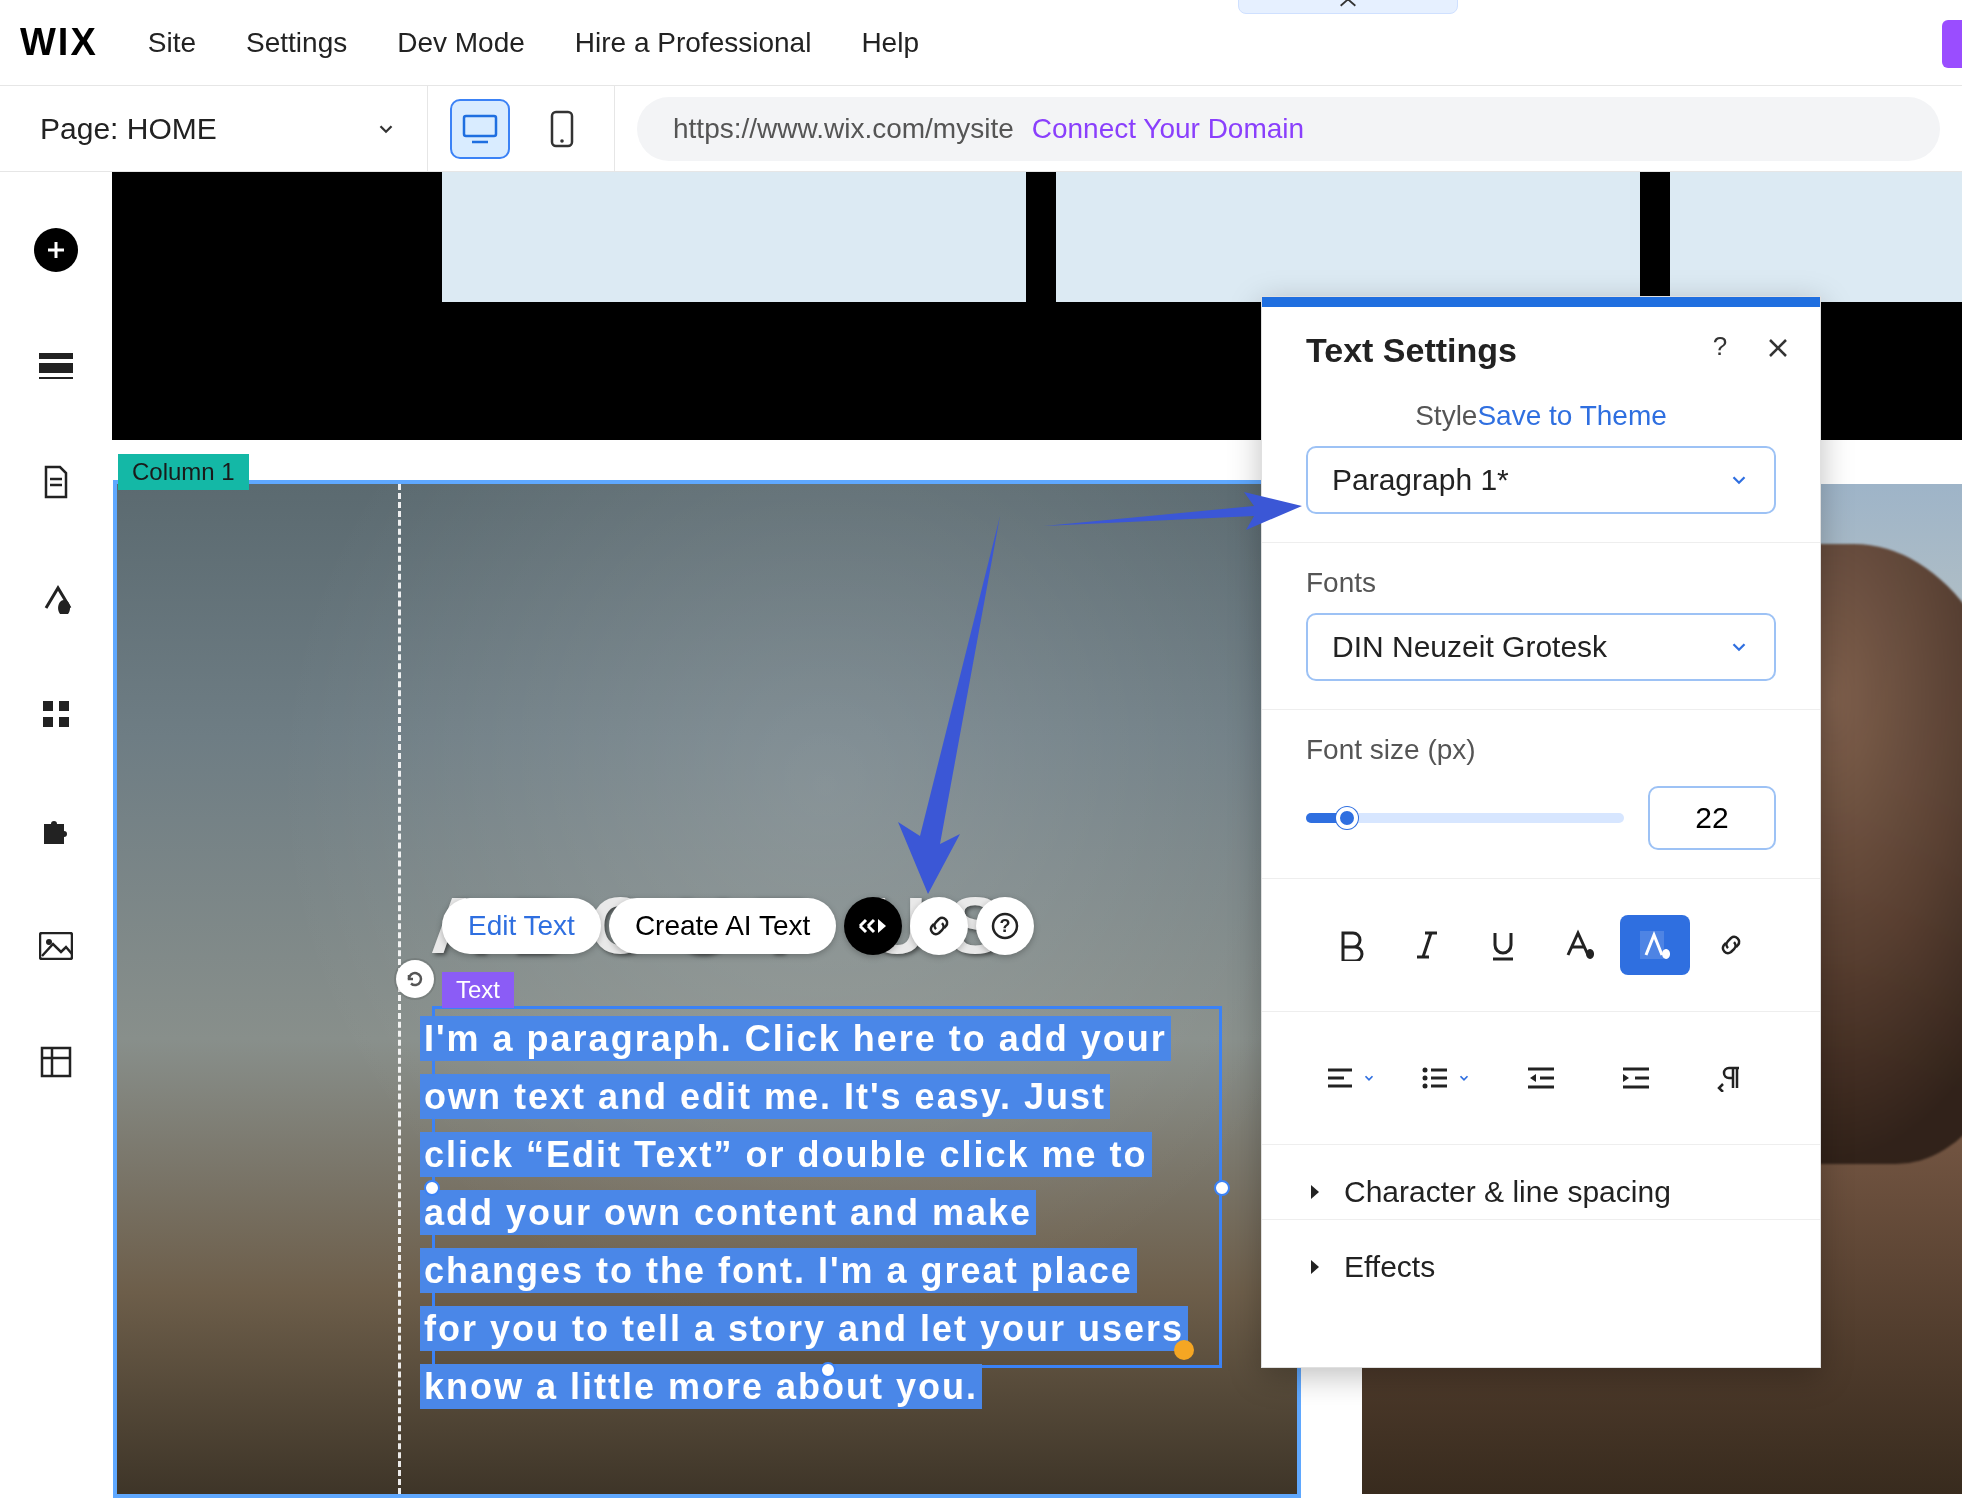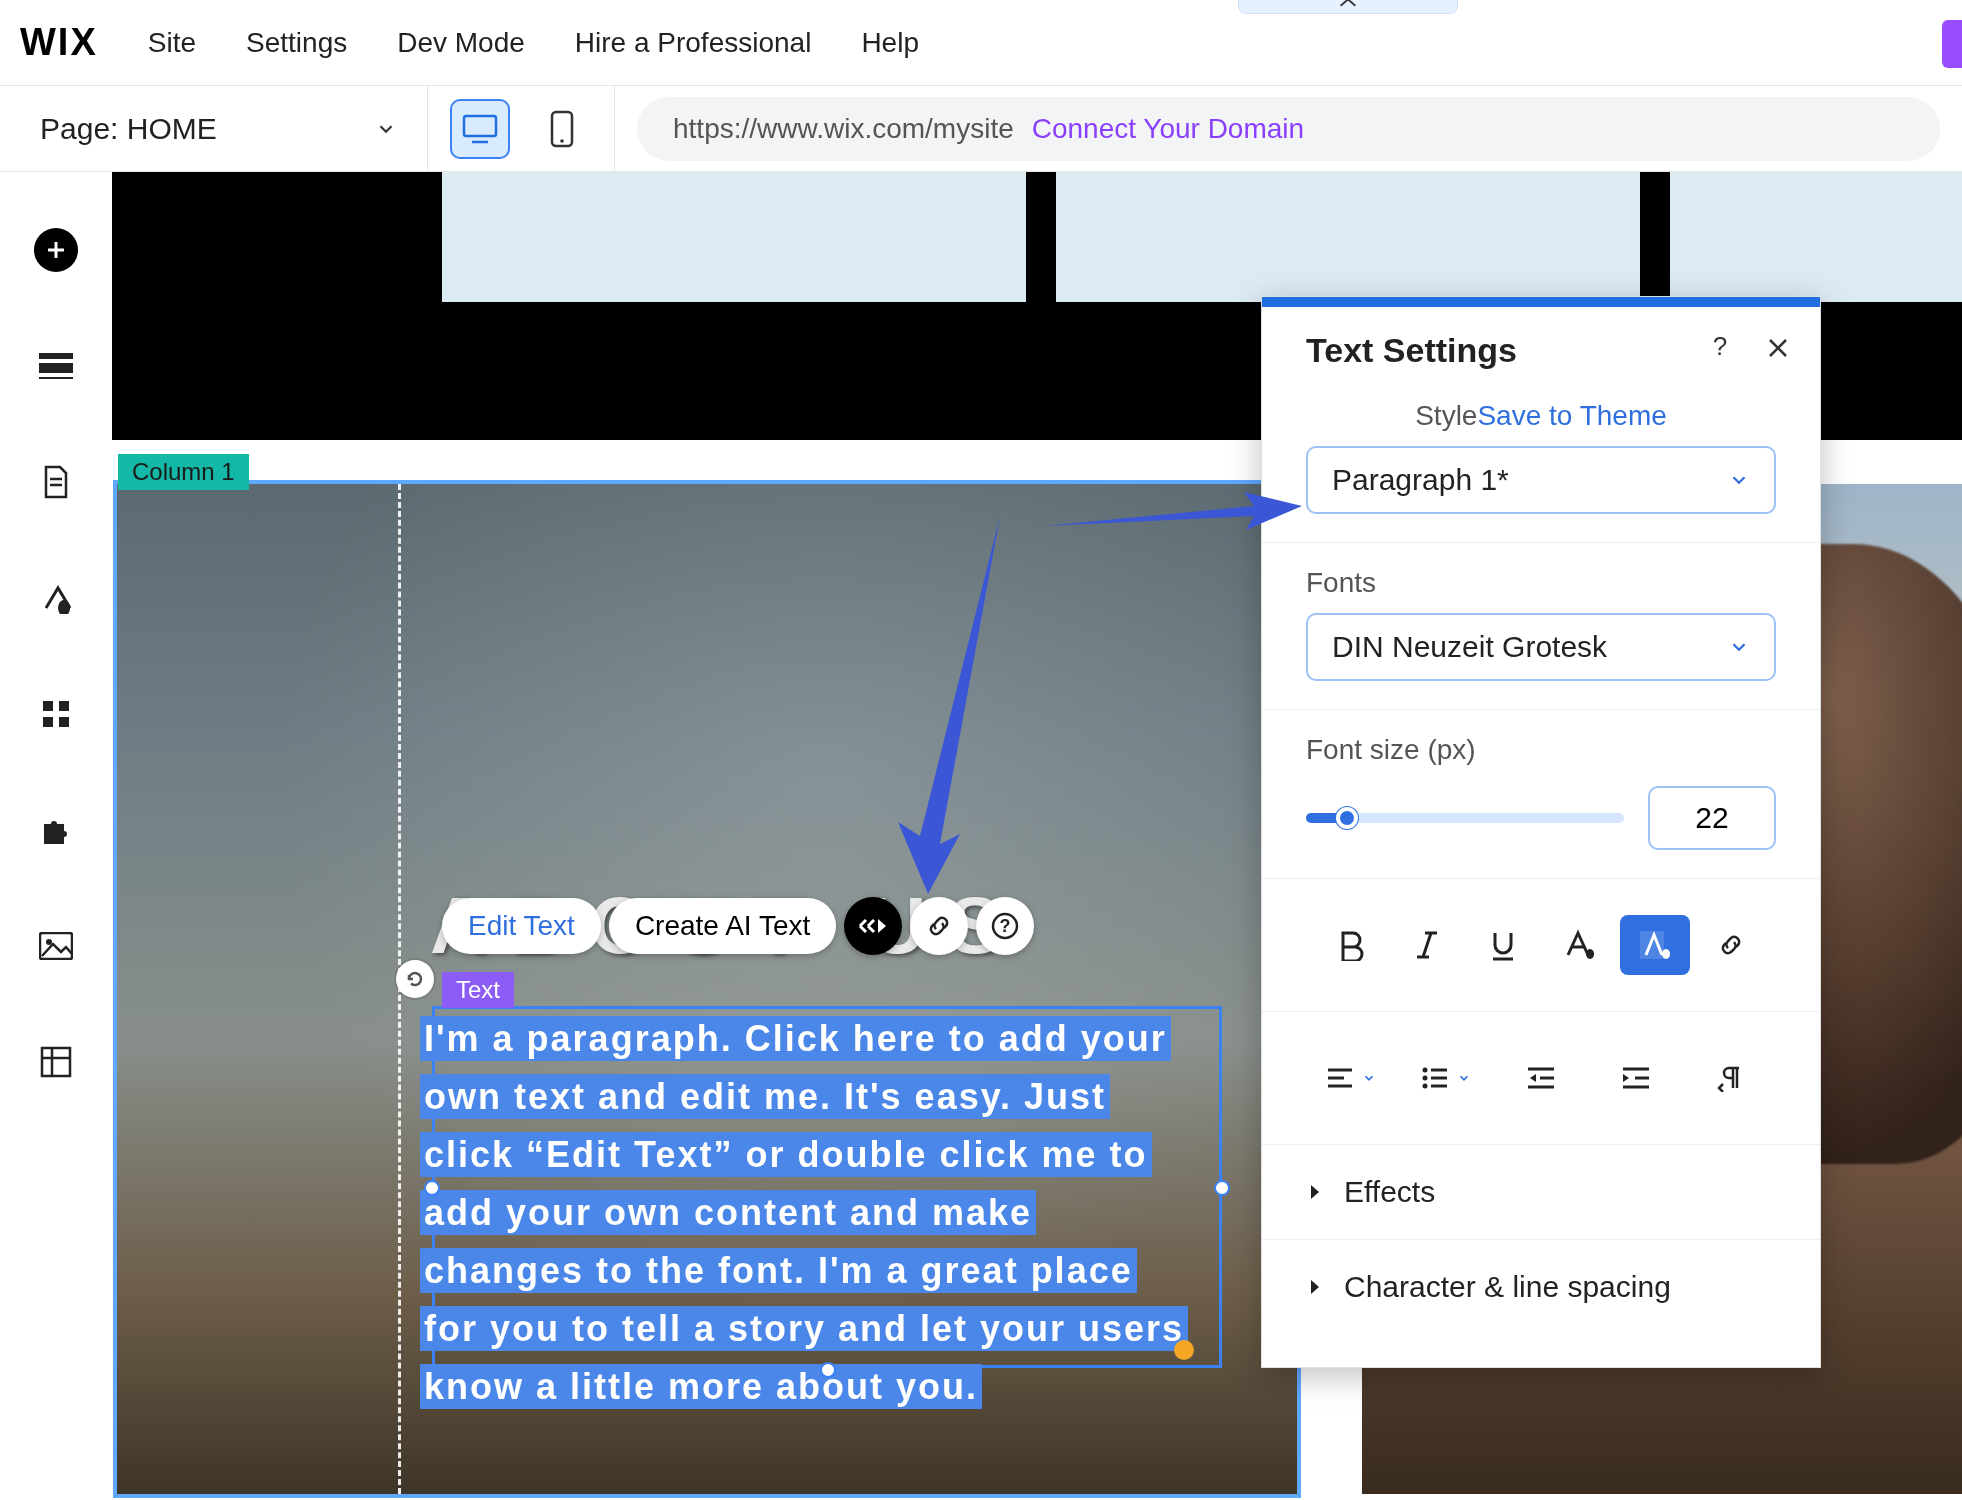--- a/index.html
+++ b/index.html
@@ -408,25 +408,25 @@
         </div>
       <div class="ibtn">
           <svg width="28" height="28" viewBox="0 0 28 28">
             <path d="M12 4h10M16 4v20M20 4v20M12 4a5 5 0 0 0 0 10h4" fill="none" stroke="#222" stroke-width="2.5"></path>
             <path d="M6 20l-4 4 4 4" fill="none" stroke="#222" stroke-width="2.5"></path>
           </svg>
         </div>
     </div>
   </div>
 
+  <div class="collapser" style="padding-bottom:10px;">
+    <svg width="18" height="18" viewBox="0 0 18 18">
+        <path d="M5 2l8 7-8 7z" fill="#222"></path>
+      </svg>
+    <span>Character &amp; line spacing</span>
+  </div>
   <div class="collapser">
     <svg width="18" height="18" viewBox="0 0 18 18">
         <path d="M5 2l8 7-8 7z" fill="#222"></path>
       </svg>
     <span>Effects</span>
   </div>
-  <div class="collapser" style="padding-bottom:10px;">
-    <svg width="18" height="18" viewBox="0 0 18 18">
-        <path d="M5 2l8 7-8 7z" fill="#222"></path>
-      </svg>
-    <span>Character &amp; line spacing</span>
-  </div>
 </div>
 
 </body></html>

